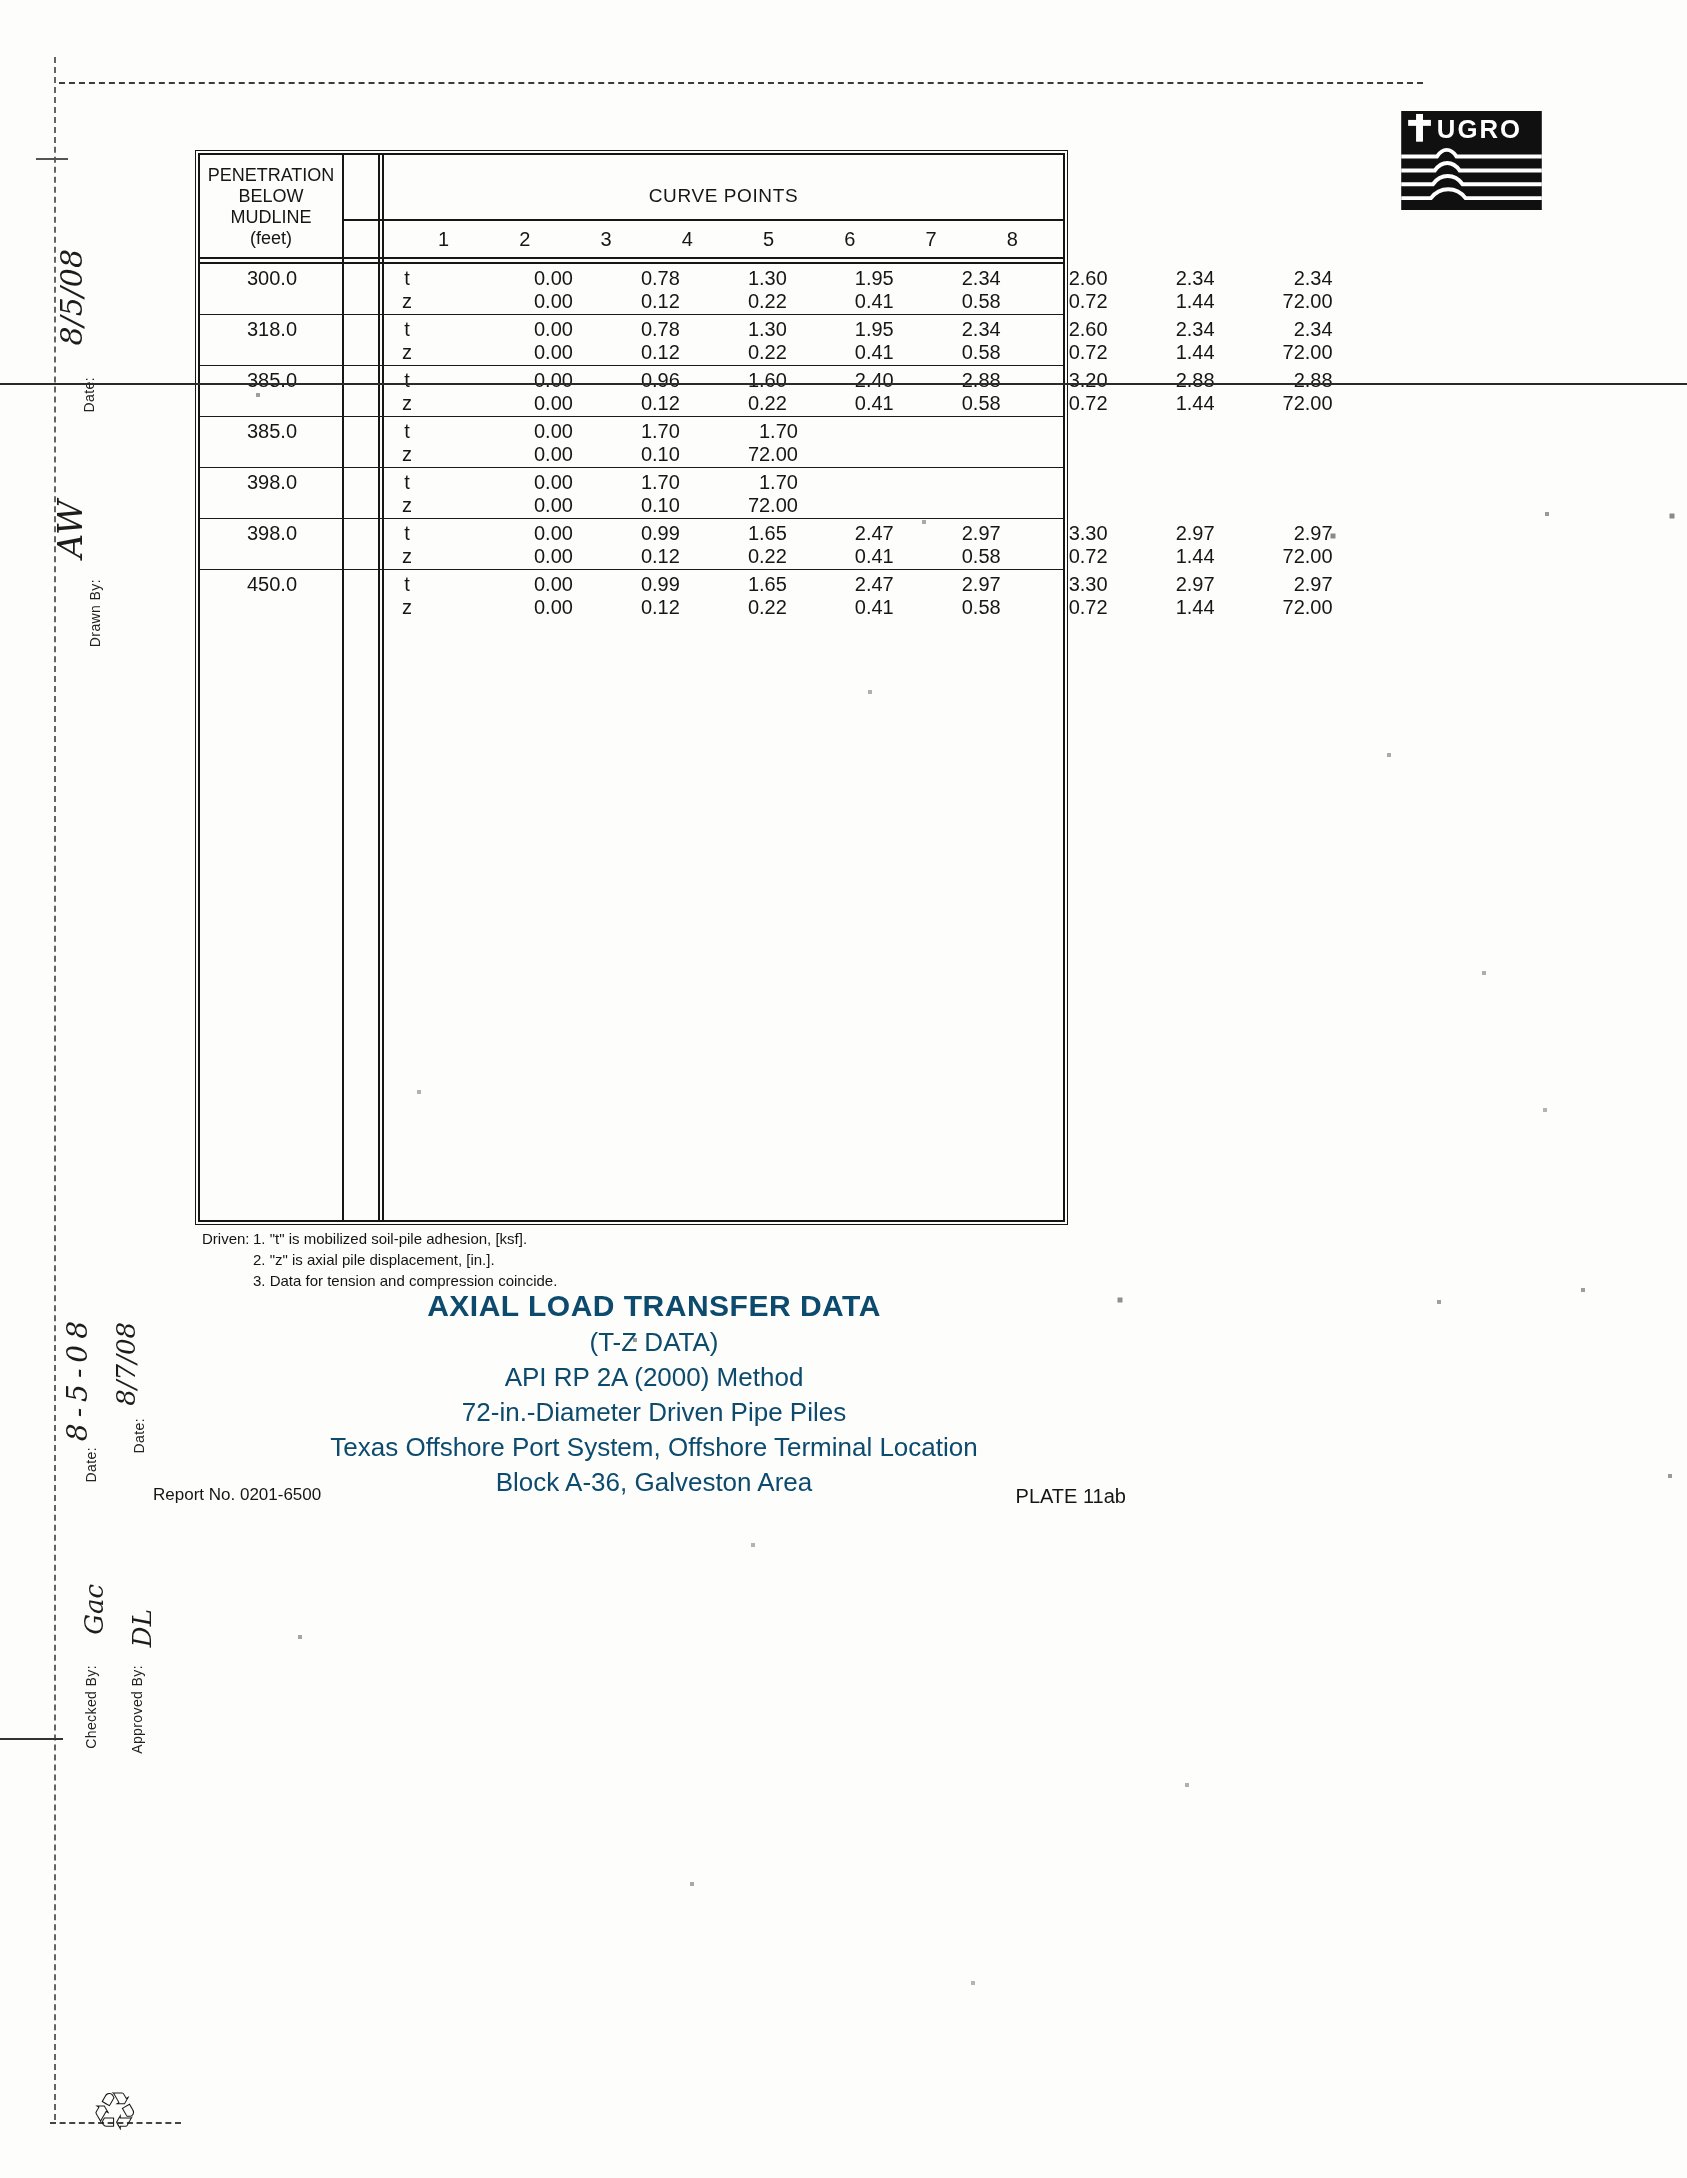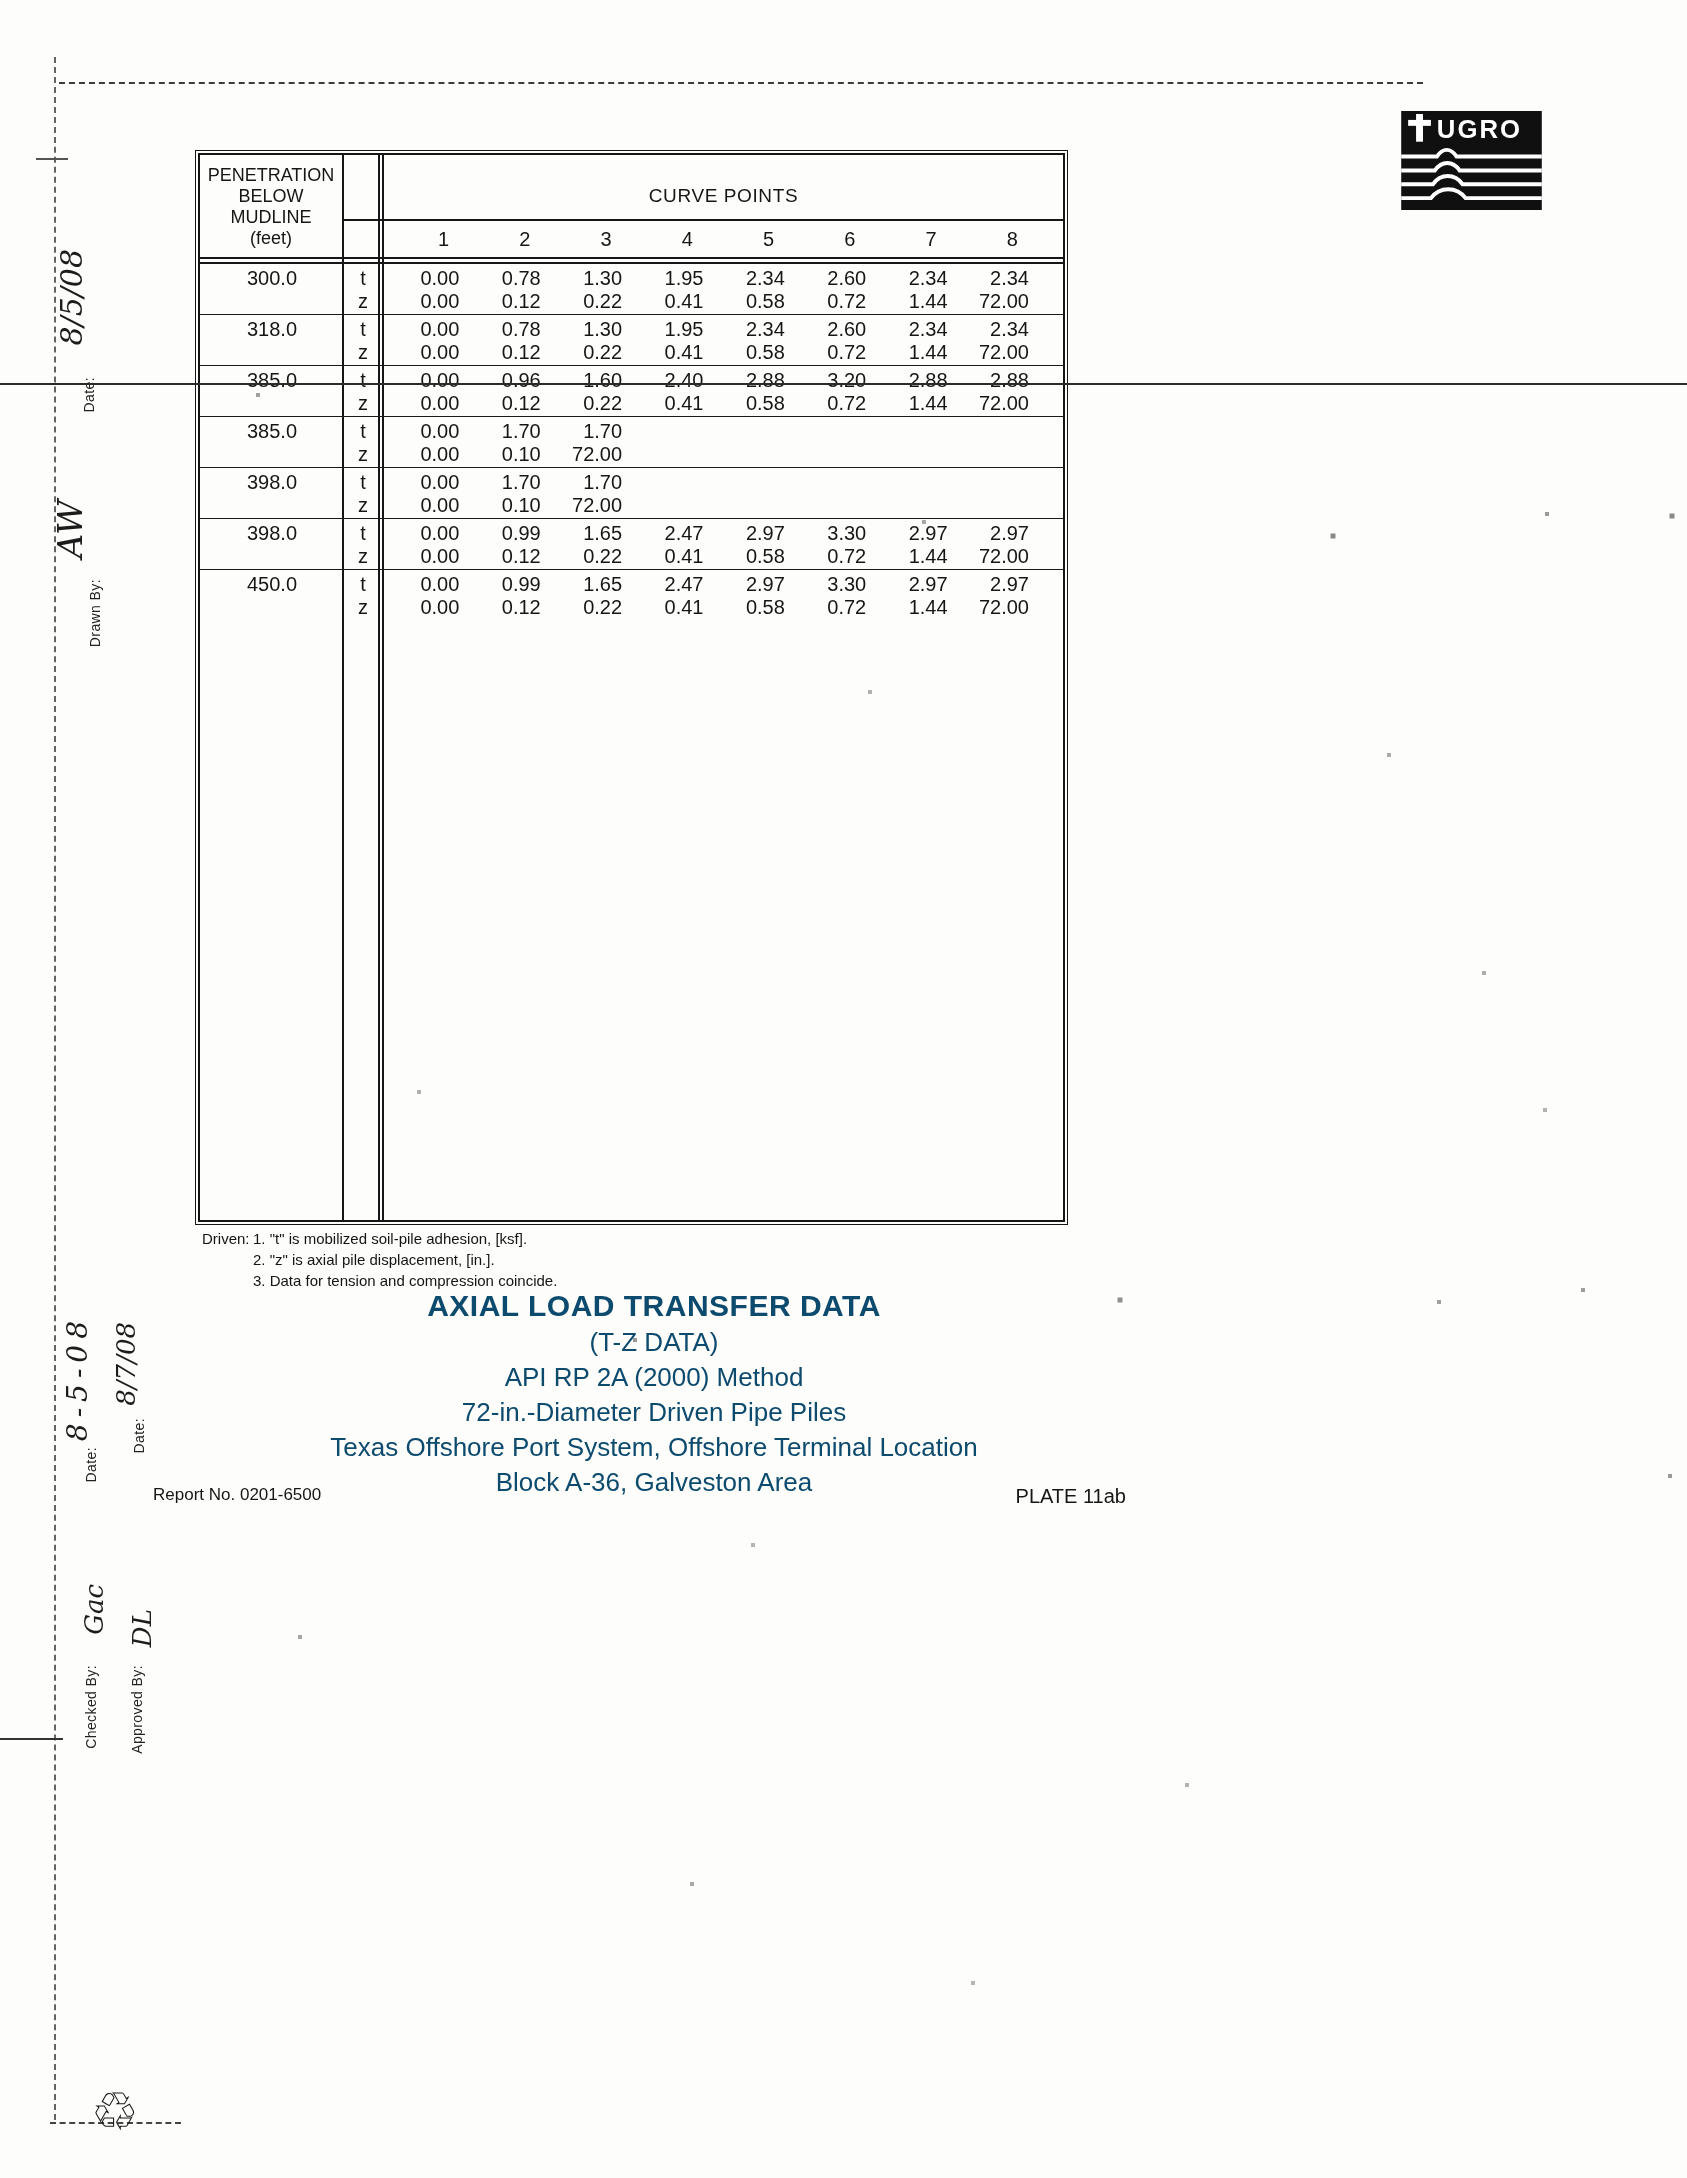--- a/index.html
+++ b/index.html
@@ -70,21 +70,21 @@
   .col-nums { position: absolute; left: 203px; right: 10px; top: 73px; display: grid;
               grid-template-columns: repeat(8, 1fr); text-align: center; font-size: 20px; }
   .double-rule { position: absolute; left: 0; right: 0; bottom: 0; height: 7px;
                  border-top: 2px solid #161616; border-bottom: 2px solid #161616; }
   .tbody { position: absolute; top: 109px; left: 0; right: 0; bottom: 0; }
   .block {
     display: grid;
     grid-template-columns: 144px 38px 20px repeat(8, 1fr) 10px;
     height: 51px; padding-top: 3px;
     border-bottom: 1.5px solid #1a1a1a;
-    font-size: 20px; line-height: 23px;
+    font-size: 20px; line-height: 23px; gap: 44px;
   }
   .block:last-child { border-bottom: none; }
   .pen-cell { text-align: center; }
   .tz-cell  { text-align: center; }
   .vcell div { text-align: right; padding-right: 24px; }
 
   
   .notes { position: absolute; left: 202px; top: 1228px; font-size: 15px; line-height: 21px; color: #141414; }
   .note-row { white-space: nowrap; }
   .note-prefix { display: inline-block; width: 51px; }

